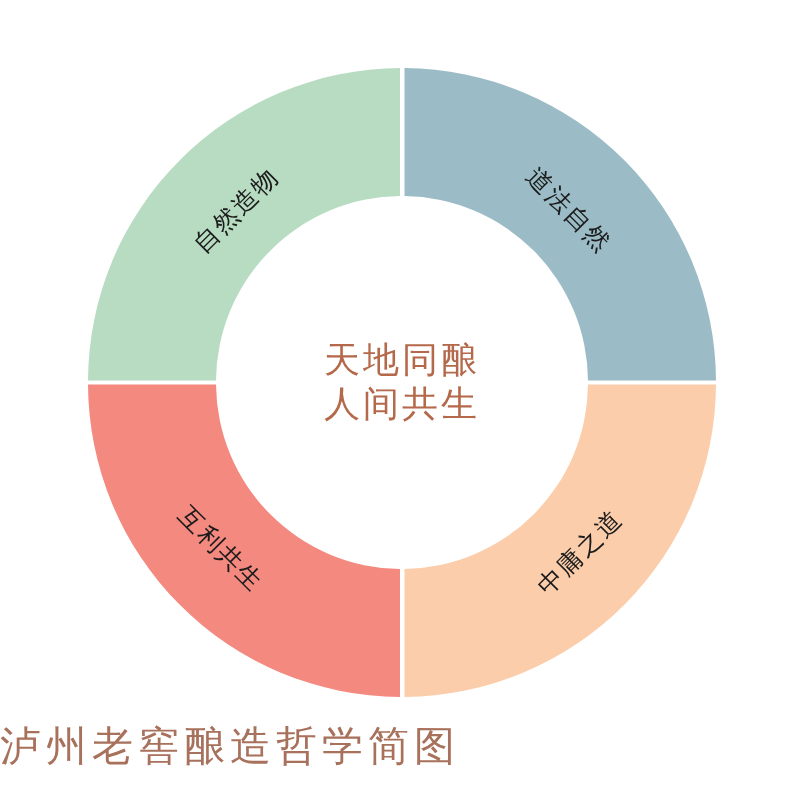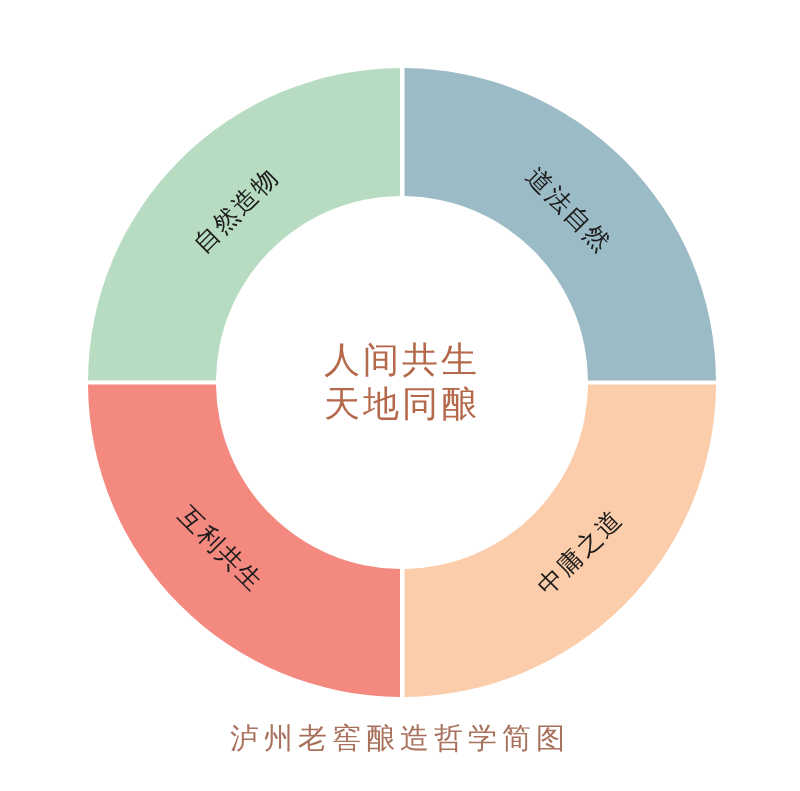--- a/index.html
+++ b/index.html
@@ -81,23 +81,22 @@
     top: 552px;
     transform: translate(-50%, -50%) rotate(-45deg);
   }
 
   
   .caption {
     position: absolute;
     left: 0;
     top: 719px;
     width: 800px;
-    text-align: center;
     font-family: "Liberation Serif", "DejaVu Serif", serif;
-    font-size: 29px;
+    font-size: 41px;
     letter-spacing: 5px;
     color: #a8715c;
   }
 </style>
 </head>
 <body>
 
 <div id="figure">
 
   <svg class="donut-svg" viewBox="0 0 800 791" aria-hidden="true">
@@ -121,22 +120,22 @@
              Z"></path>
 
     <path fill="#f4897f" d="M 400.0 697.0
              A 314 314 0 0 1 88.0 384.5
              L 216.0 384.5
              A 186 186 0 0 0 400.0 569.0
              Z"></path>
   </svg>
 
   <div class="center-text">
+    <div class="center-line">天地同酿</div>
     <div class="center-line">人间共生</div>
-    <div class="center-line">天地同酿</div>
   </div>
 
   <div class="seg-label tl">自然造物</div>
   <div class="seg-label tr">道法自然</div>
   <div class="seg-label br">中庸之道</div>
   <div class="seg-label bl">互利共生</div>
 
   <div class="caption">泸州老窖酿造哲学简图</div>
 
 </div>

